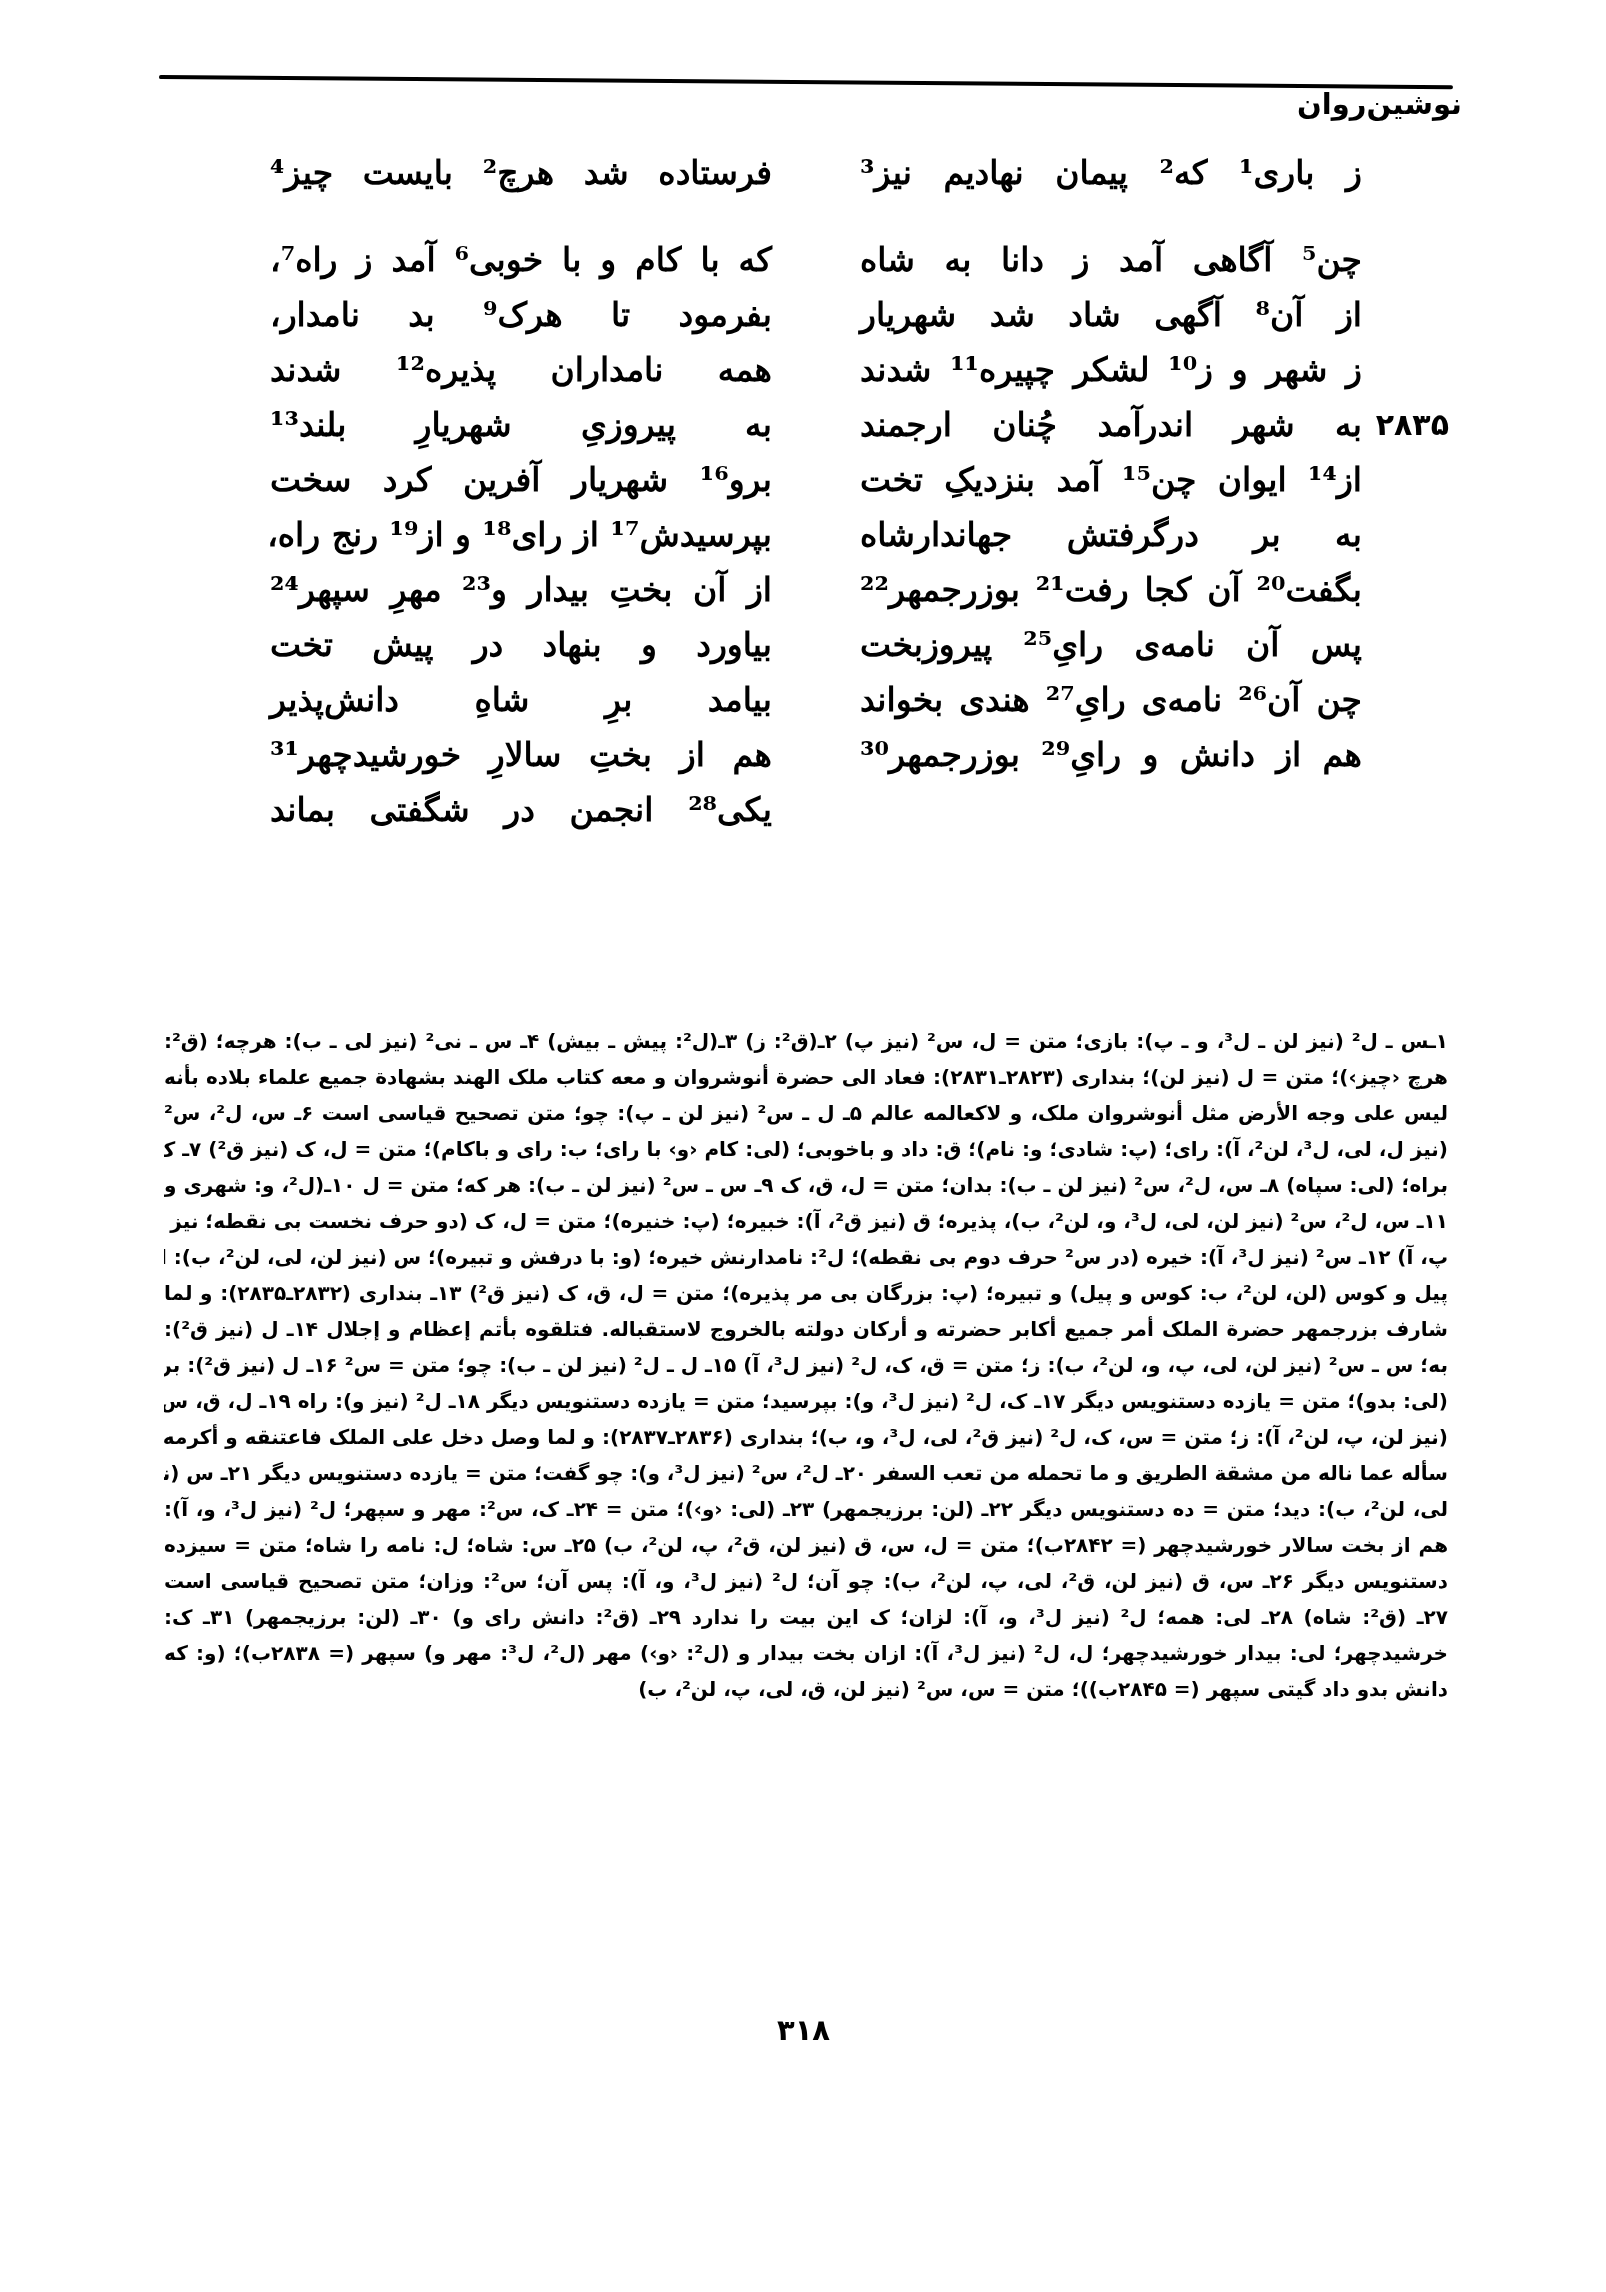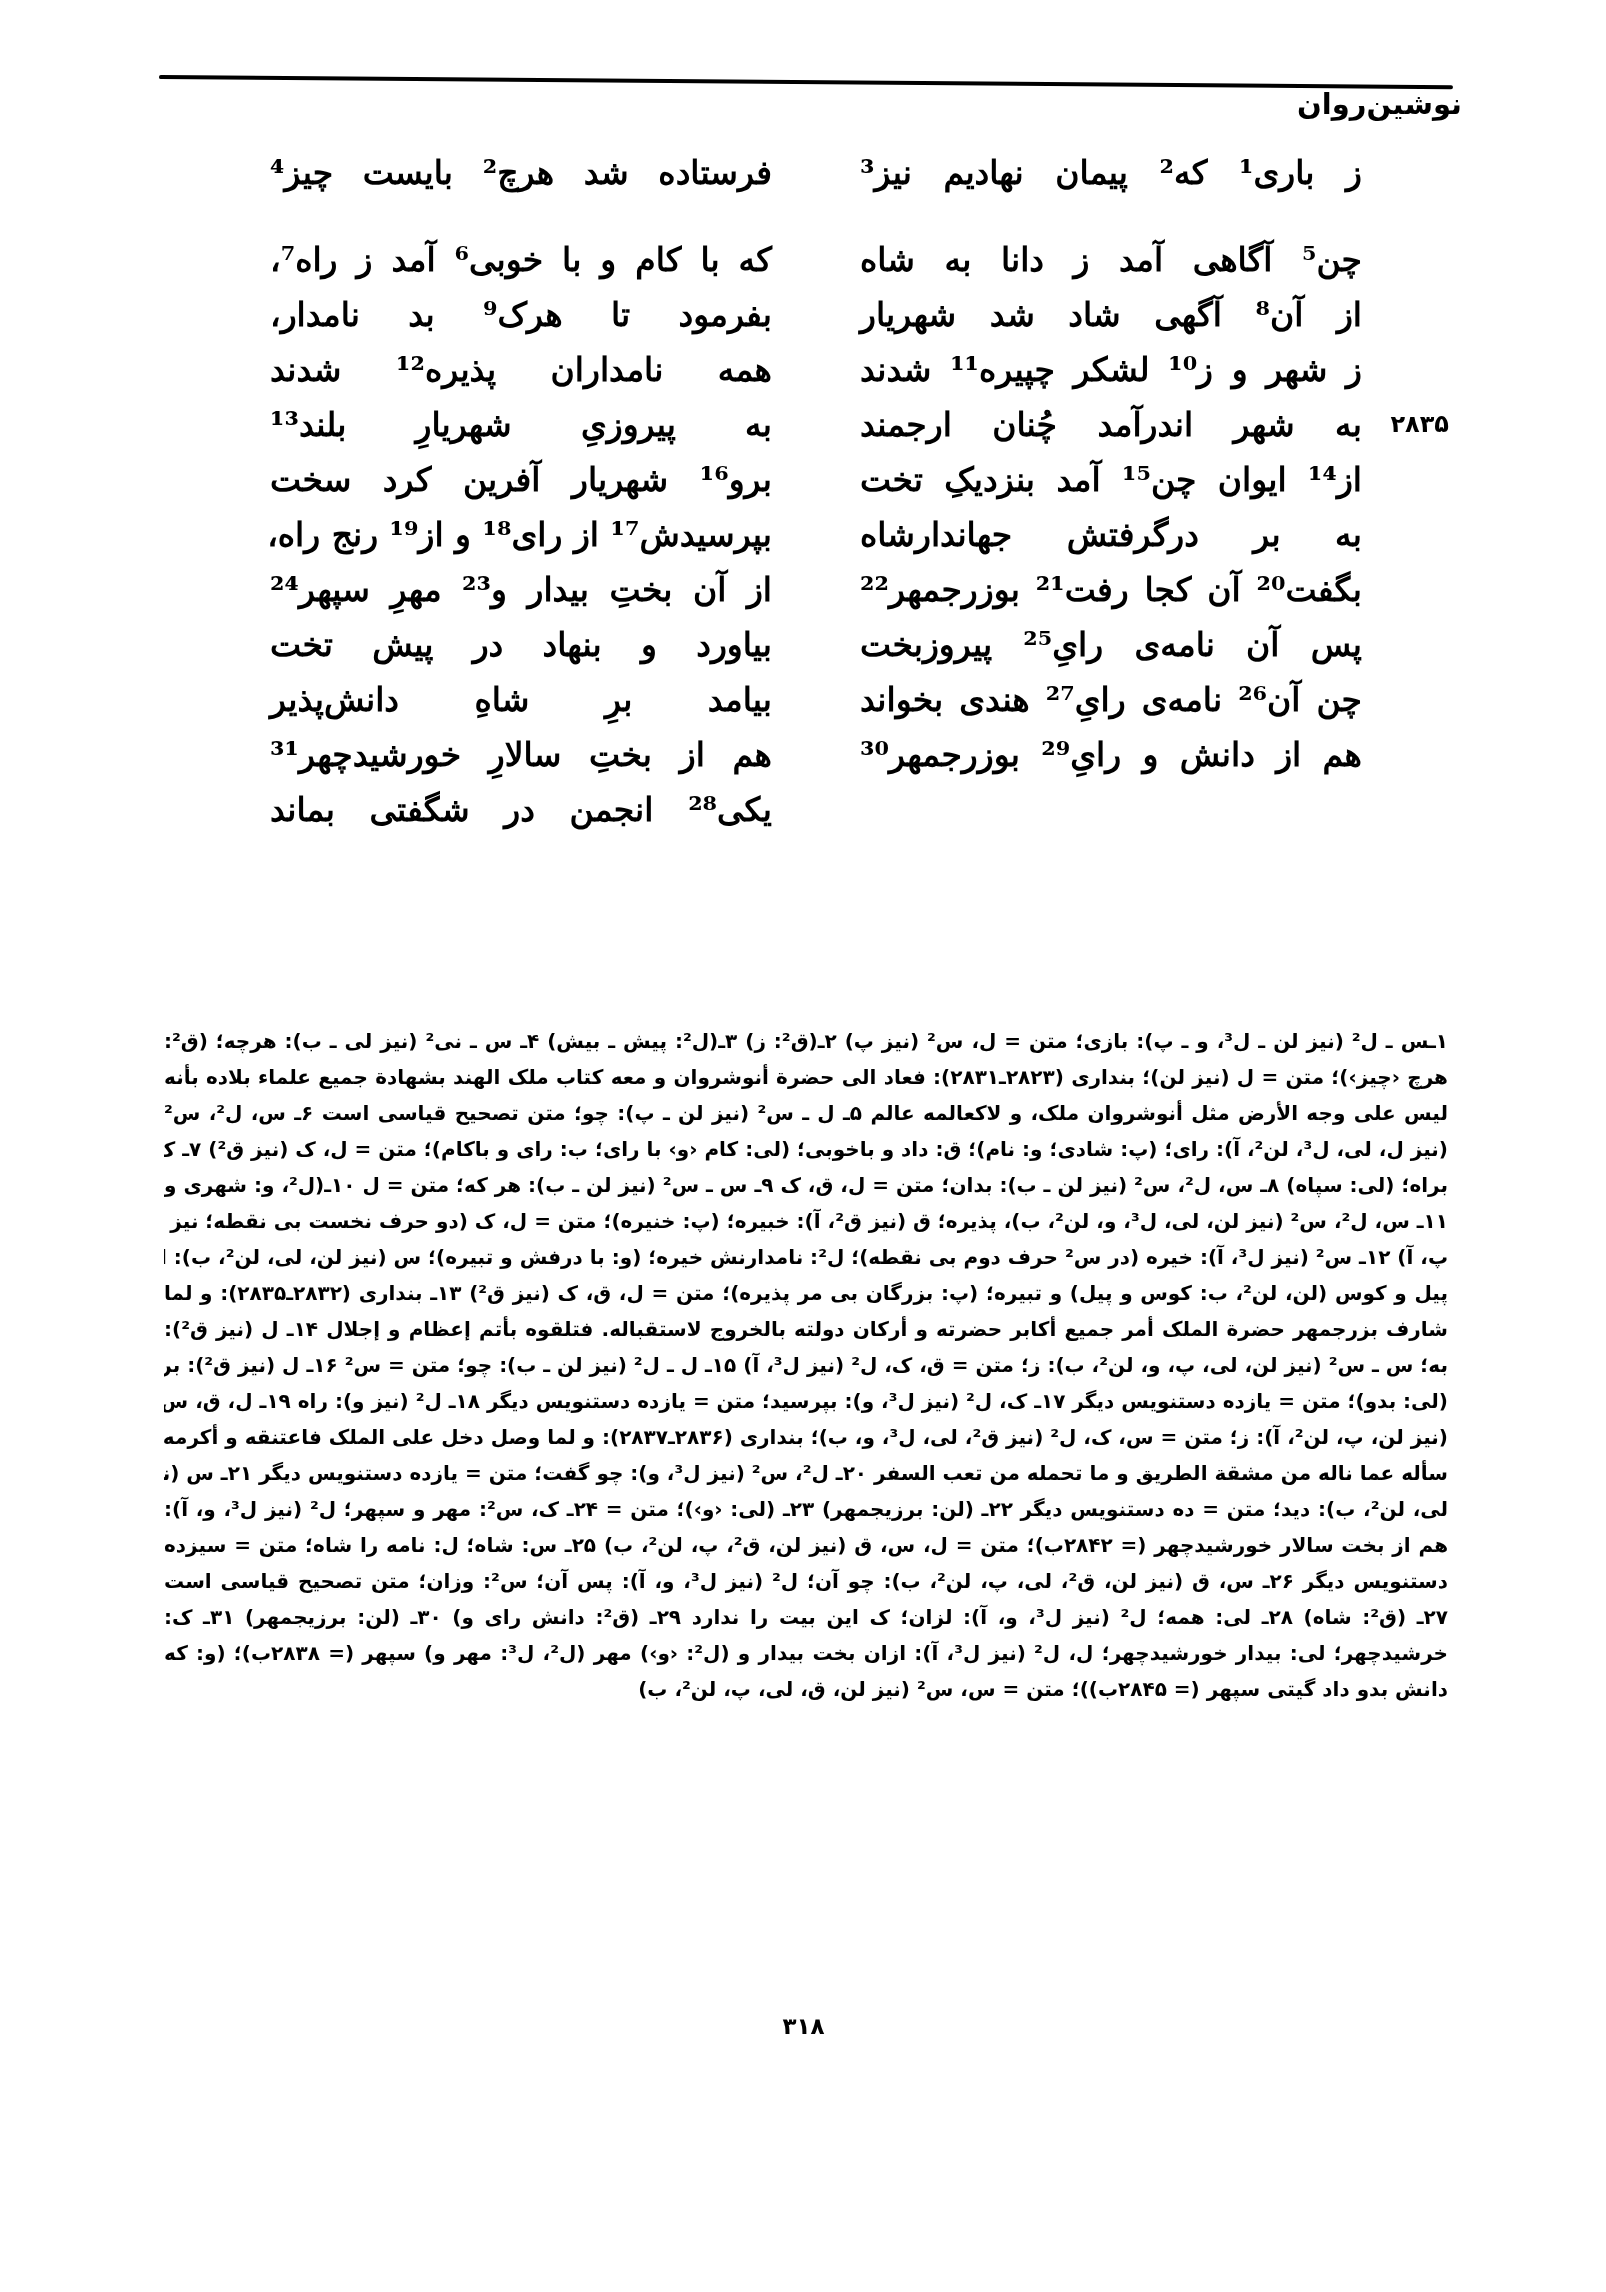--- a/index.html
+++ b/index.html
@@ -19,32 +19,32 @@
     .verses { position: absolute; top: 145px; left: 193px; width: 1246px; height: 753px; }
     .col { position: absolute; top: 0; width: 502px; }
     .col.right { right: 77px; }
     .col.left { left: 77px; }
     .line {
       font-family: "DejaVu Serif", serif; font-weight: bold; font-size: 33px;
       height: 55px; line-height: 55px; white-space: nowrap; text-align: justify; text-align-last: justify;
     }
     .line.first { margin-bottom: 32px; }
     .verse-num {
-      position: absolute; left: -77px; font-family: "DejaVu Sans", sans-serif; font-weight: bold; font-size: 24px; direction: ltr;
+      position: absolute; left: -77px; font-family: "DejaVu Sans", sans-serif; font-weight: bold; font-size: 30px; direction: ltr;
     }
     .footnotes {
       position: absolute; top: 1023px; left: 164px; width: 1284px;
       font-family: "DejaVu Sans", sans-serif; font-weight: bold; font-size: 20px; line-height: 36px;
       text-align: justify;
     }
     .fn-line { white-space: nowrap; overflow: hidden; text-align: justify; text-align-last: justify; height: 36px; }
     .fn-line.last { text-align-last: right; }
     .page-number {
       position: absolute; top: 2013px; left: 0; width: 100%; text-align: center;
-      font-family: "DejaVu Sans", sans-serif; font-weight: bold; font-size: 23px;
+      font-family: "DejaVu Sans", sans-serif; font-weight: bold; font-size: 29px;
     }
   </style>
 </head>
 <body>
 
 <div class="page">
   <div class="running-head">نوشین‌روان</div>
   <div class="rule"></div>
 
   <div class="verses">

